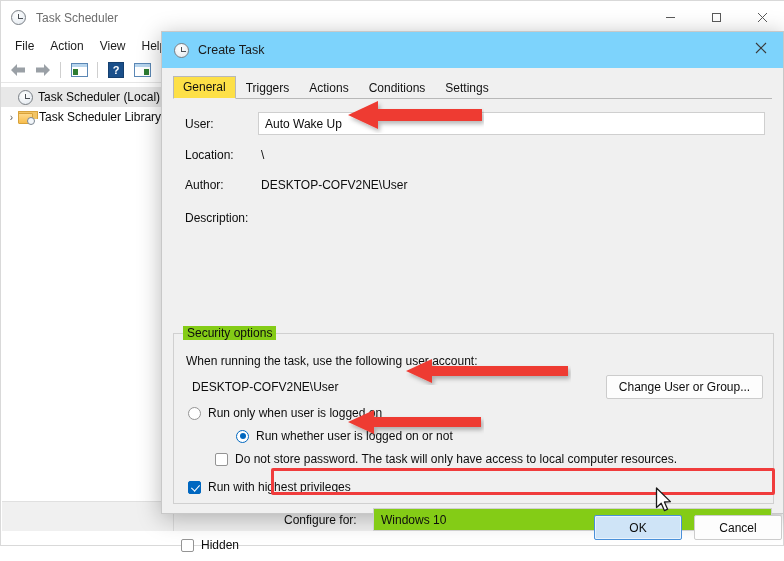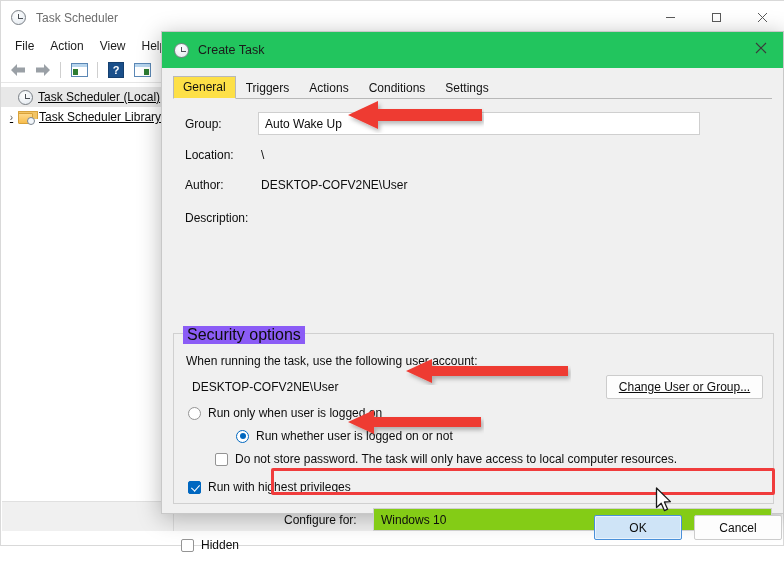--- a/index.html
+++ b/index.html
@@ -95,21 +95,20 @@
   .help-ico {
     width: 16px; height: 16px; background: #1a4f8a; color:#fff;
     font-size: 11px; font-weight: bold; display:flex; align-items:center; justify-content:center;
     border: 1px solid #15406f;
   }
 
   .ts-tree {
     position: absolute; left: 0; top: 82px; width: 166px; height: 420px;
     background: #ffffff; border-right: 1px solid #e2e2e2;
     padding-top: 4px;
-    text-decoration: underline;
   }
   .tree-row {
     display: flex; align-items: center; height: 20px; padding-left: 4px;
     font-size: 12px; color: #0b0b0b; white-space: nowrap;
   }
   .tree-row.selected { background: #e8e8e8; }
   .tree-chev { width: 13px; color: #5a5a5a; font-size: 10px; text-align:center; }
   .folder-ico {
     width: 16px; height: 13px; position: relative; margin-right: 5px;
   }
@@ -164,21 +163,21 @@
 
   
   .dlg {
     position: absolute; left: 161px; top: 31px;
     width: 623px; height: 483px;
     background: #f0f0f0;
     border: 1px solid #c8c8c8;
     box-shadow: 0 4px 22px rgba(0,0,0,0.28);
   }
   .dlg-titlebar {
-    height: 36px; background: #22c55e; position: relative;
+    height: 36px; background: #7dd3fc; position: relative;
     display: flex; align-items: center;
   }
   .dlg-title-text {
     margin-left: 9px; font-size: 12.5px; color: #1b1b1b;
   }
   .dlg-title-icon { margin-left: 12px; display: flex; }
   .dlg-close {
     position: absolute; right: 0; top: 0; width: 44px; height: 32px;
     display: flex; align-items: center; justify-content: center; color: #3a3a3a;
   }
@@ -212,22 +211,22 @@
   .static-val {
     position: absolute; font-size: 12px; color: #0d0d0d;
   }
 
   
   .groupbox {
     position: absolute; left: 11px; top: 265px; width: 601px; height: 171px;
     border: 1px solid #d0d0d0;
   }
   .groupbox-title {
-    position: absolute; left: 9px; top: -8px; background: #8b5cf6;
-    padding: 0 4px; font-size: 16px; color: #0d0d0d;
+    position: absolute; left: 9px; top: -8px; background: #84cc16;
+    padding: 0 4px; font-size: 12px; color: #0d0d0d;
   }
 
   .radio-row, .check-row {
     position: absolute; display: flex; align-items: center; font-size: 12px; color: #0d0d0d;
   }
   .radio {
     width: 13px; height: 13px; border-radius: 50%;
     border: 1px solid #949494; background: #fff; margin-right: 7px;
     flex: 0 0 auto;
   }
@@ -399,43 +398,43 @@
     <div class="dlg-body">
 
       <div class="tabstrip">
         <div class="tab active">General</div>
         <div class="tab">Triggers</div>
         <div class="tab">Actions</div>
         <div class="tab">Conditions</div>
         <div class="tab">Settings</div>
       </div>
 
-      <div class="field-label" style="left:23px; top:49px;">Group:</div>
-      <div class="txtbox" style="left:96px; top:44px; width:442px; height:23px;">
+      <div class="field-label" style="left:23px; top:49px;">User:</div>
+      <div class="txtbox" style="left:96px; top:44px; width:507px; height:23px;">
         <span>Auto Wake Up</span>
       </div>
 
       <div class="field-label" style="left:23px; top:80px;">Location:</div>
       <div class="static-val" style="left:99px; top:80px;">\</div>
 
       <div class="field-label" style="left:23px; top:110px;">Author:</div>
       <div class="static-val" style="left:99px; top:110px;">DESKTOP-COFV2NE\User</div>
 
       <div class="field-label" style="left:23px; top:143px;">Description:</div>
 
       <div class="groupbox">
         <span class="groupbox-title">Security options</span>
 
         <div class="field-label" style="left:12px; top:20px;">When running the task, use the following user account:</div>
 
         <div class="txtbox" style="left:11px; top:42px; width:396px; height:22px; background:#f0f0f0; border-color:#f0f0f0;">
           <span>DESKTOP-COFV2NE\User</span>
         </div>
 
-        <div class="btn" style="left:432px; top:41px; width:157px; height:24px;text-decoration:underline;">Change User or Group...</div>
+        <div class="btn" style="left:432px; top:41px; width:157px; height:24px;">Change User or Group...</div>
 
         <div class="radio-row" style="left:14px; top:72px;">
           <span class="radio"></span>
           <span>Run only when user is logged on</span>
         </div>
 
         <div class="radio-row" style="left:14px; top:95px;margin-left:48px;">
           <span class="radio on"></span>
           <span>Run whether user is logged on or not</span>
         </div>

